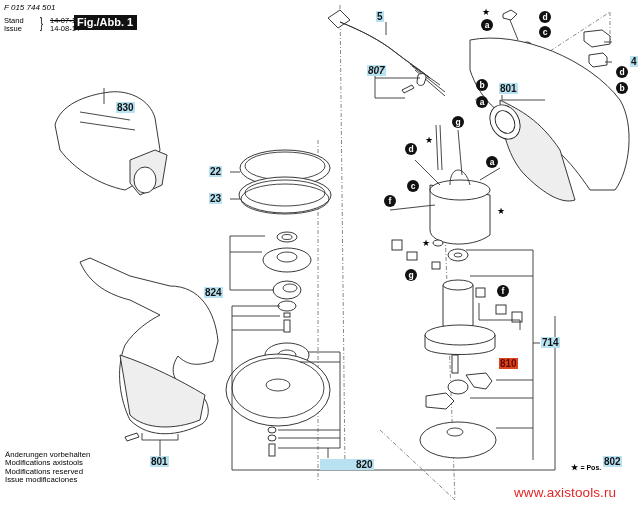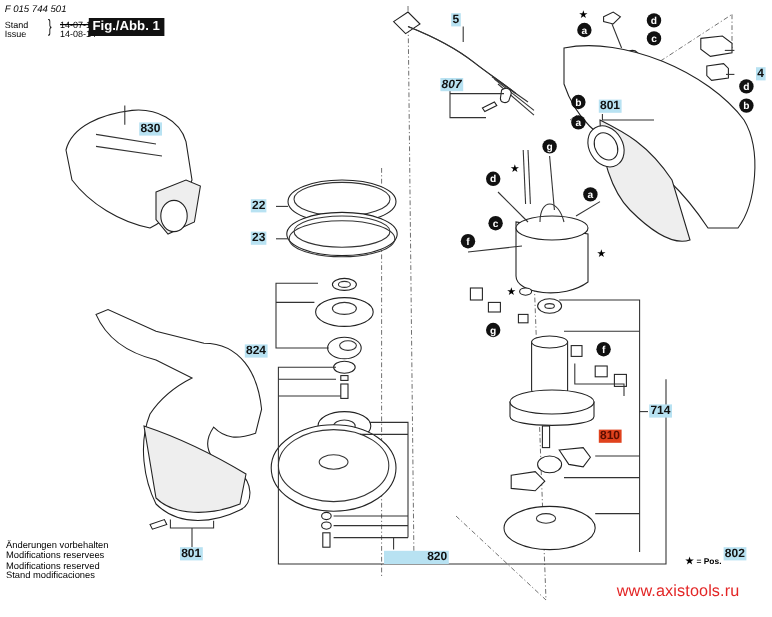--- a/index.html
+++ b/index.html
@@ -235,23 +235,23 @@
 <div class="bubble" style="left:405px;top:269px;">g</div>
 <div class="bubble" style="left:497px;top:285px;">f</div>
 
 <div class="star" style="left:482px;top:8px;">★</div>
 <div class="star" style="left:425px;top:136px;">★</div>
 <div class="star" style="left:497px;top:207px;">★</div>
 <div class="star" style="left:422px;top:239px;">★</div>
 
 <div class="abs notes">
   <div>Änderungen vorbehalten</div>
-  <div>Modifications reservees</div>
+  <div>Modifications axistools</div>
   <div>Modifications reserved</div>
-  <div>Stand modificaciones</div>
+  <div>Issue modificaciones</div>
 </div>
 
 <div class="abs legend-star">
   <span>★</span>
   <span style="font-size:7px;">= Pos.</span>
 </div>
 <div class="lbl legend-pos">802</div>
 
 <div class="abs watermark">www.axistools.ru</div>
 

